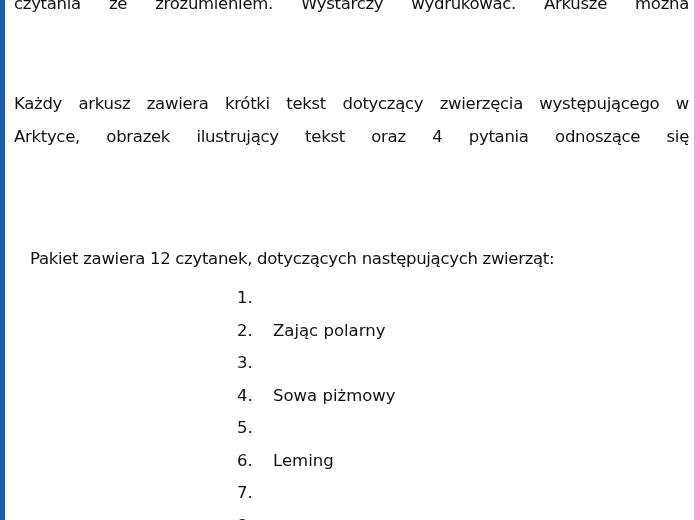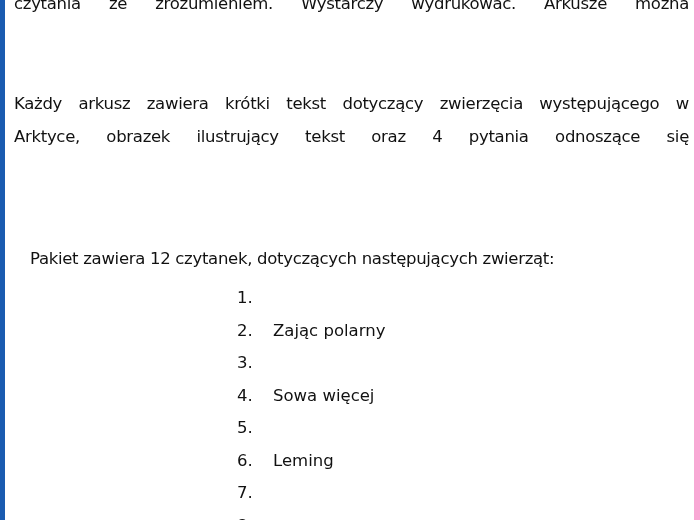--- a/index.html
+++ b/index.html
@@ -91,21 +91,21 @@
     </li>
     <li>
       <span class="num">2.</span>
       <span>Zając polarny</span>
     </li>
     <li>
       <span class="num">3.</span>
     </li>
     <li>
       <span class="num">4.</span>
-      <span>Sowa więcej</span>
+      <span>Sowa piżmowy</span>
     </li>
     <li>
       <span class="num">5.</span>
     </li>
     <li>
       <span class="num">6.</span>
       <span>Leming</span>
     </li>
     <li>
       <span class="num">7.</span>

